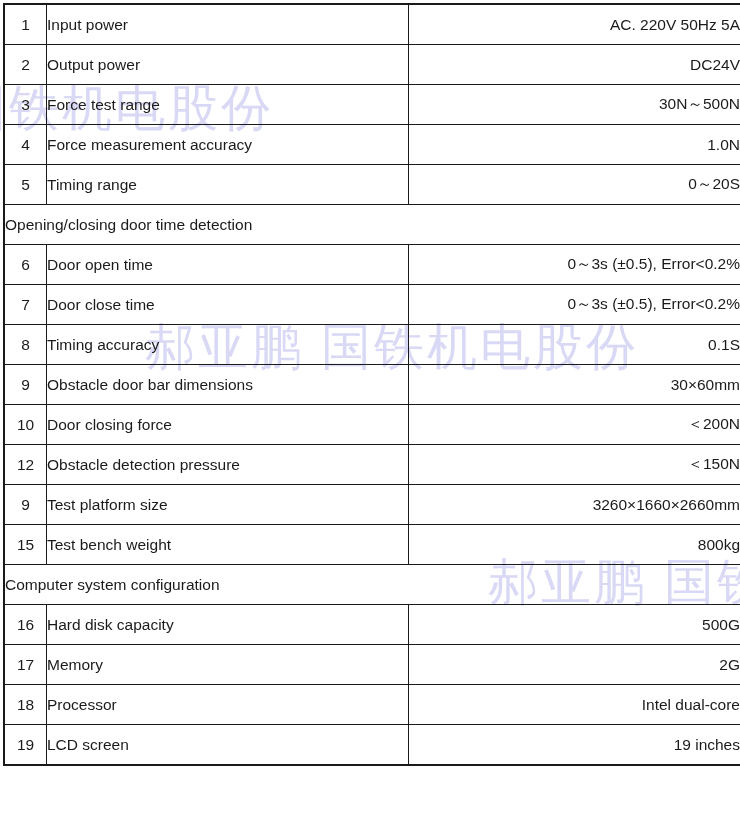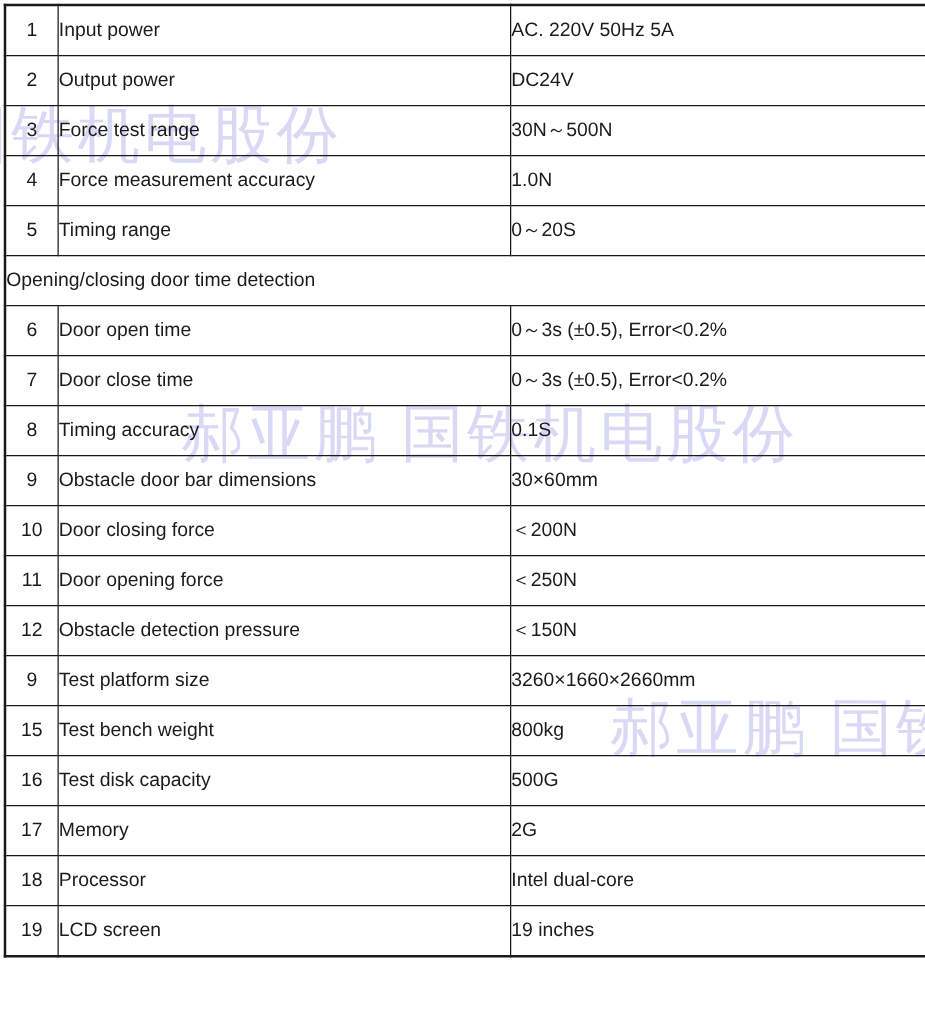--- a/index.html
+++ b/index.html
@@ -50,21 +50,21 @@
     padding: 0;
     vertical-align: middle;
     font-size: 15.5px;
     color: #1b1b1b;
     background: transparent;
     overflow: hidden;
     white-space: nowrap;
   }
   td.num-cell   { width: 41px;  text-align: center; }
   td.name-cell  { width: 361px; padding-left: 13px; }
-  td.value-cell { width: 331px; padding-left: 7px; }
+  td.value-cell { width: 331px; padding-left: 7px; text-align: right; }
   td.section-cell { padding-left: 8px; }
 </style>
 </head>
 <body>
 
 <div class="watermark-layer">
   <div class="watermark wm-1" style="color: rgb(217, 217, 246);">国铁机电股份</div>
   <div class="watermark wm-2" style="color: rgb(217, 217, 246);">郝亚鹏 国铁机电股份</div>
   <div class="watermark wm-3" style="color: rgb(217, 217, 246);">郝亚鹏 国铁机电股份</div>
 </div>
@@ -118,42 +118,40 @@
         <td class="num-cell">9</td>
         <td class="name-cell">Obstacle door bar dimensions</td>
         <td class="value-cell">30×60mm</td>
       </tr>
       <tr>
         <td class="num-cell">10</td>
         <td class="name-cell">Door closing force</td>
         <td class="value-cell">＜200N</td>
       </tr>
       <tr>
-        <td class="num-cell">11</td>
-        <td class="name-cell">Door opening force</td>
-        <td class="value-cell">＜250N</td>
-      </tr>
-      <tr>
         <td class="num-cell">12</td>
         <td class="name-cell">Obstacle detection pressure</td>
         <td class="value-cell">＜150N</td>
       </tr>
       <tr>
         <td class="num-cell">9</td>
         <td class="name-cell">Test platform size</td>
         <td class="value-cell">3260×1660×2660mm</td>
       </tr>
       <tr>
         <td class="num-cell">15</td>
         <td class="name-cell">Test bench weight</td>
         <td class="value-cell">800kg</td>
       </tr>
       <tr>
+        <td colspan="3" class="section-cell">Computer system configuration</td>
+      </tr>
+      <tr>
         <td class="num-cell">16</td>
-        <td class="name-cell">Test disk capacity</td>
+        <td class="name-cell">Hard disk capacity</td>
         <td class="value-cell">500G</td>
       </tr>
       <tr>
         <td class="num-cell">17</td>
         <td class="name-cell">Memory</td>
         <td class="value-cell">2G</td>
       </tr>
       <tr>
         <td class="num-cell">18</td>
         <td class="name-cell">Processor</td>

